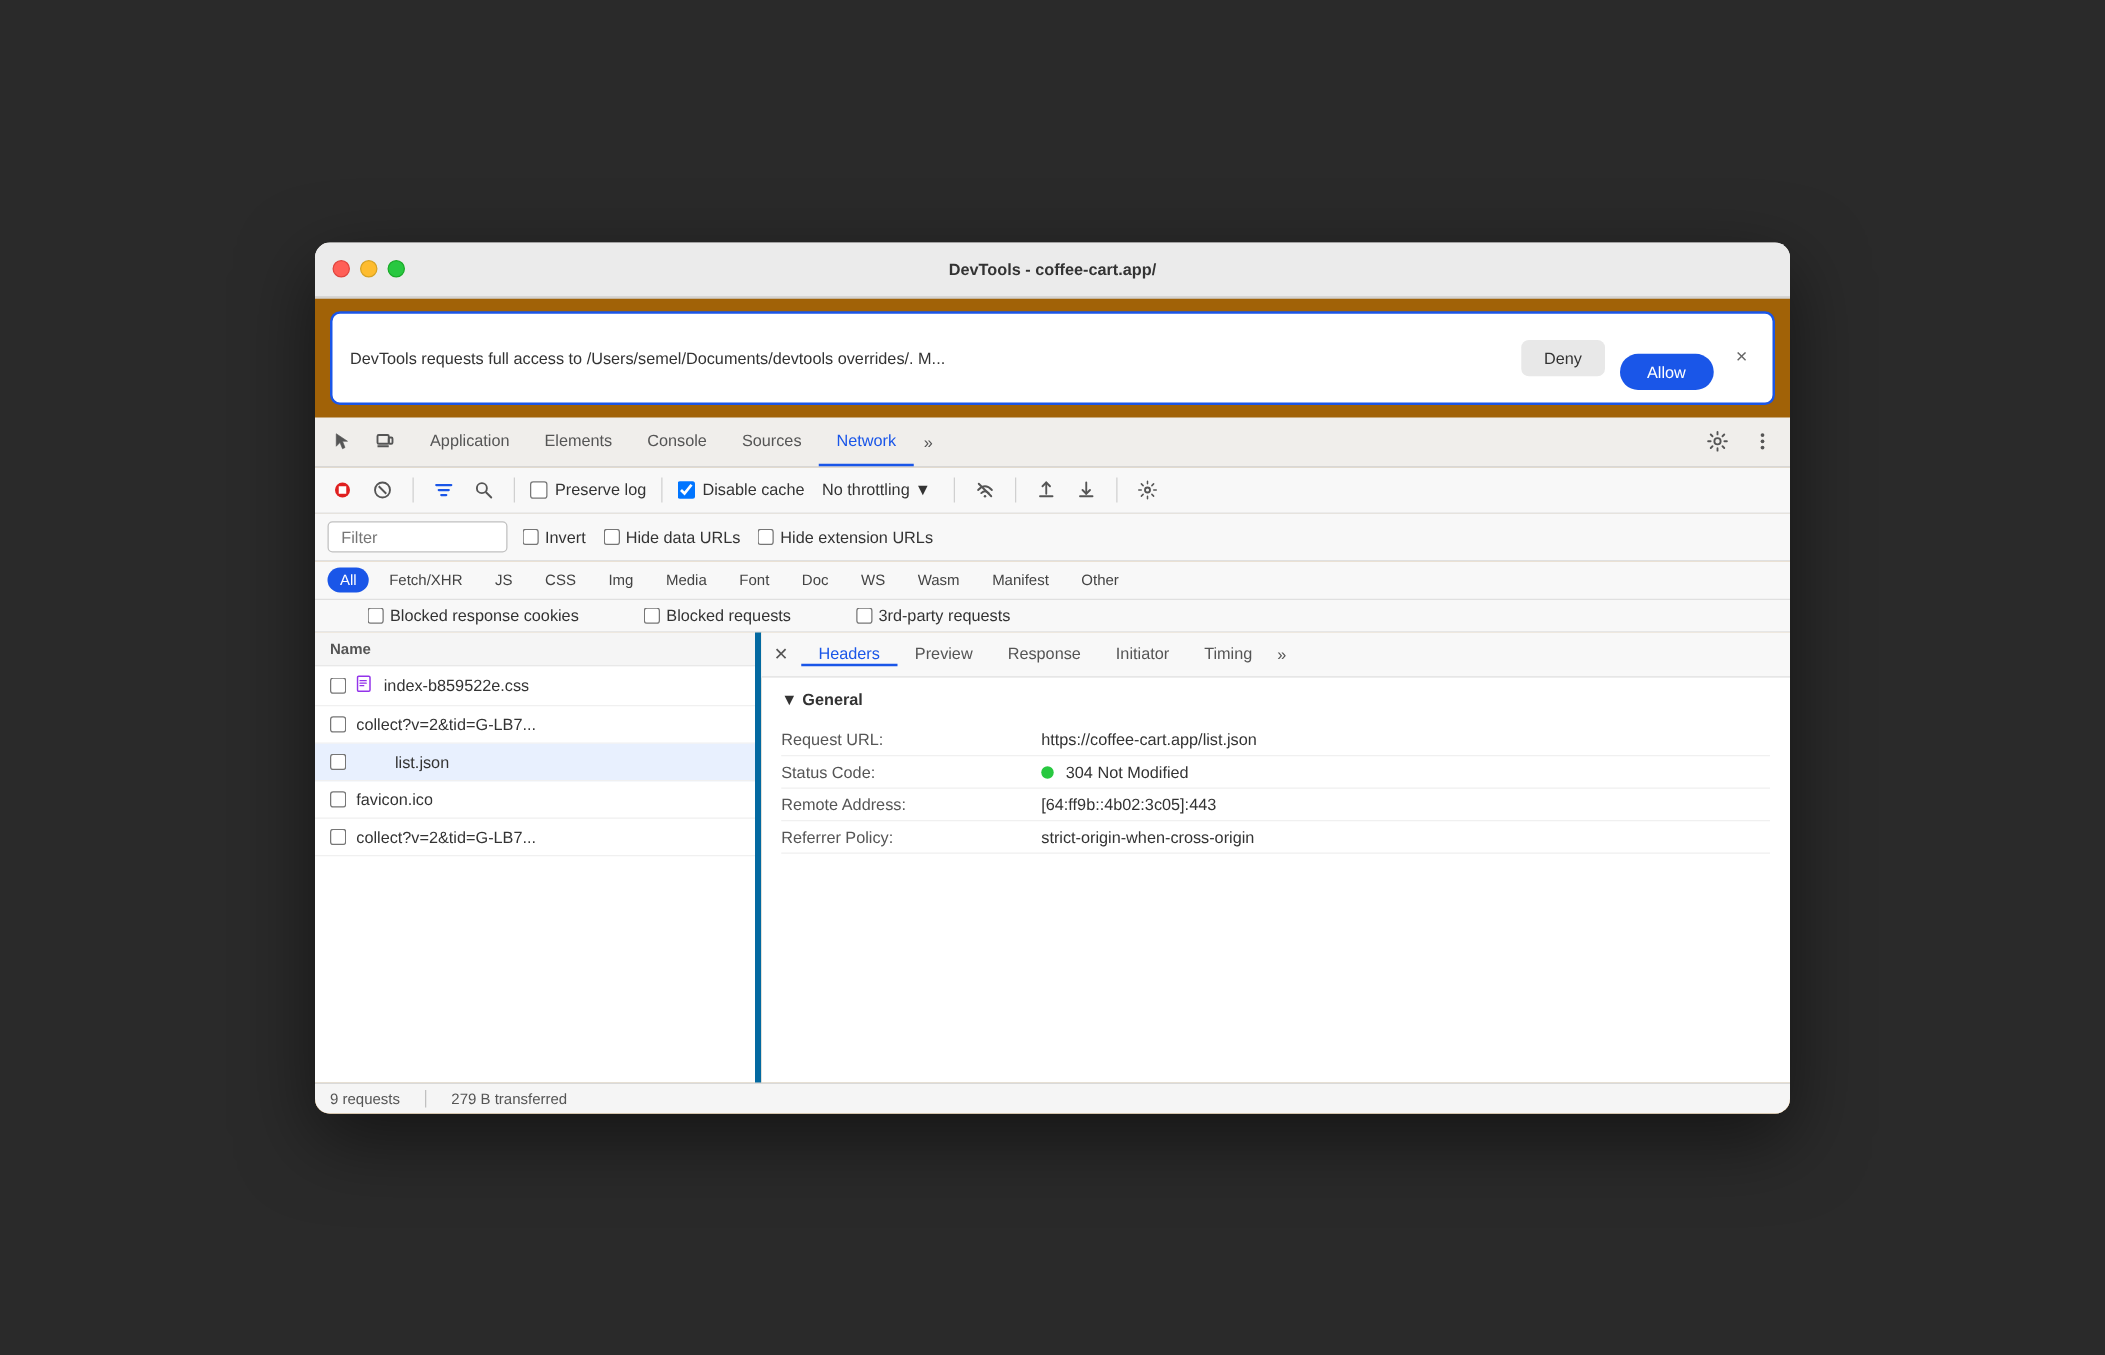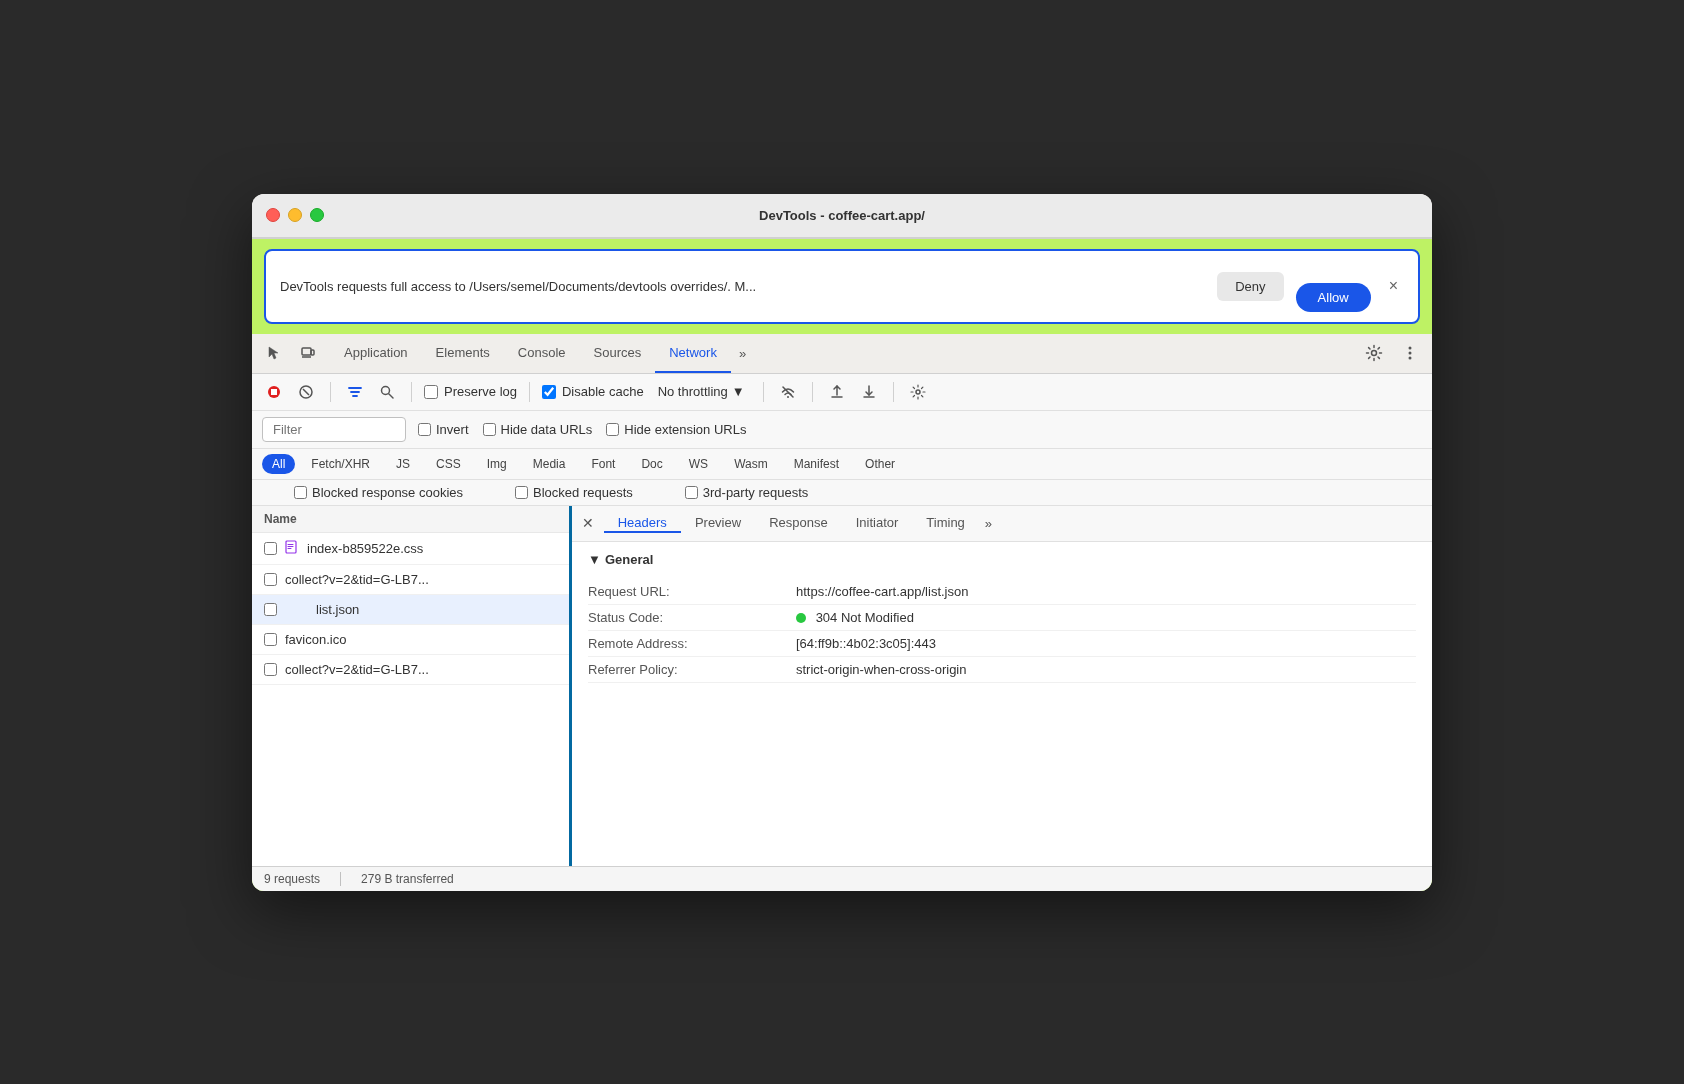--- a/index.html
+++ b/index.html
@@ -92,21 +92,21 @@
       background: none;
       border: none;
       font-size: 16px;
       cursor: pointer;
       color: #666;
       padding: 2px 6px;
     }
 
     
     .devtools-body {
-      background: #bef264;
+      background: #a16207;
       border-top: 1px solid #d0d0d0;
     }
 
     
     .tab-bar {
       display: flex;
       align-items: center;
       background: #f0eeeb;
       border-bottom: 1px solid #d0d0d0;
       padding: 0 8px;
@@ -297,22 +297,22 @@
     }
 
     
     .main-content {
       display: flex;
       height: 360px;
     }
 
     
     .file-list {
-      width: 320px;
-      border-right: 3px solid #0369a1;
+      width: 357px;
+      border-right: 5px solid #0369a1;
       background: white;
       overflow-y: auto;
       flex-shrink: 0;
     }
     .file-list-header {
       padding: 6px 12px;
       font-size: 12px;
       font-weight: 600;
       color: #555;
       border-bottom: 1px solid #e8e8e8;

